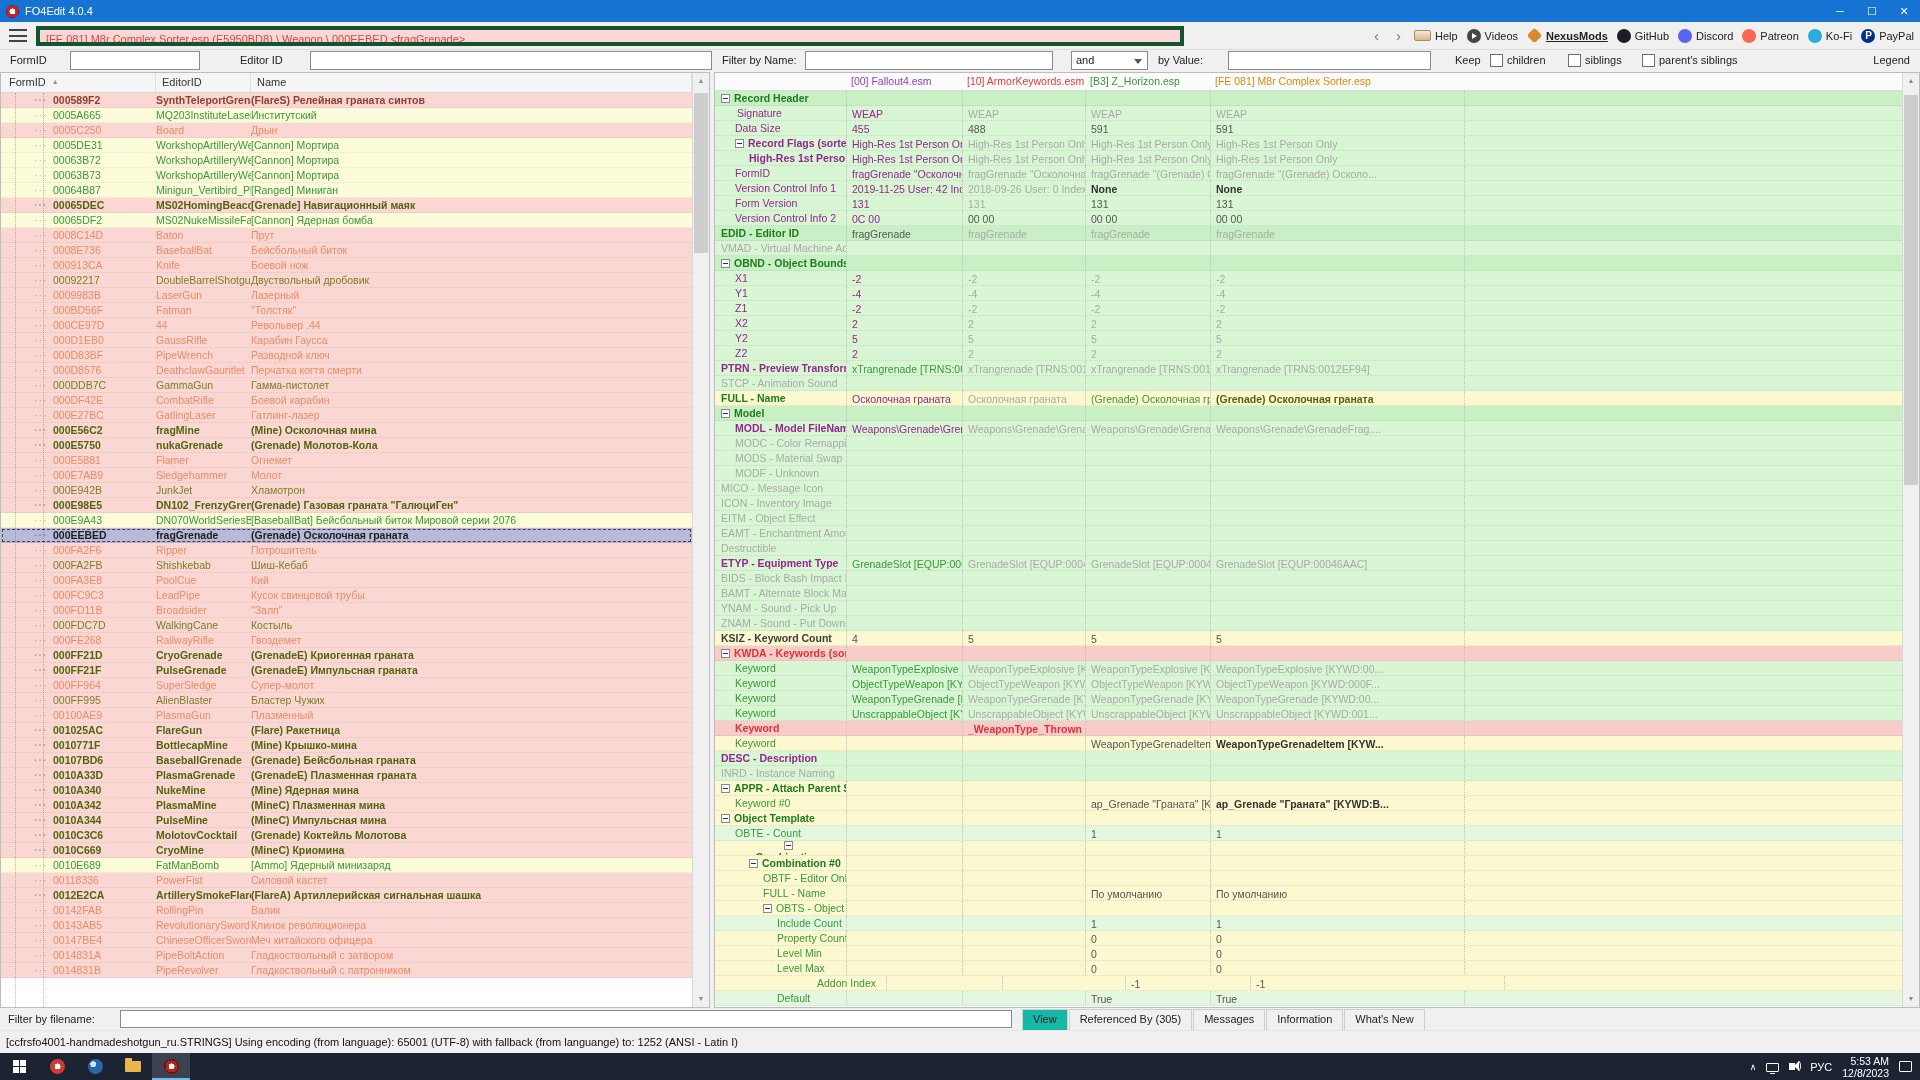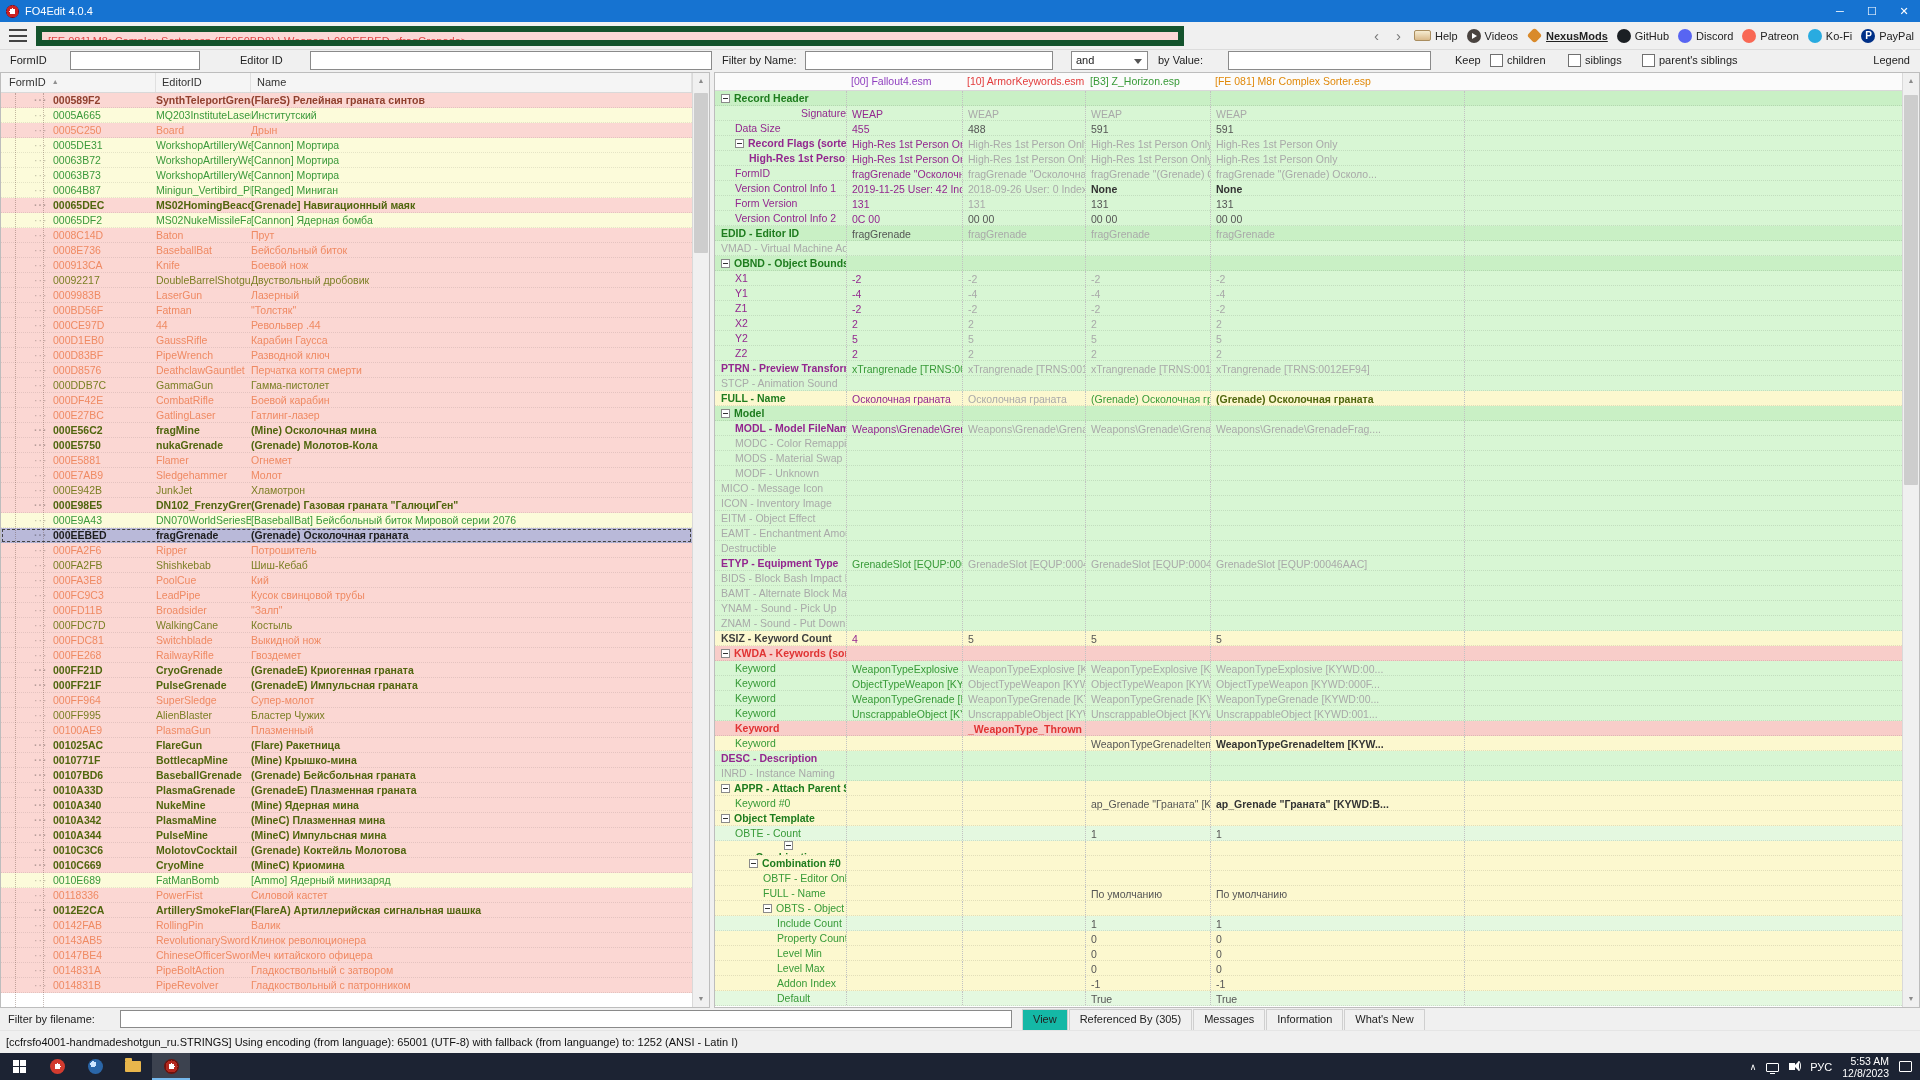--- a/index.html
+++ b/index.html
@@ -10,21 +10,21 @@
   .titlebar{position:absolute;left:0;top:0;right:0;height:22px;background:#1673d1;color:#fff;display:flex;align-items:center}
   .appic{width:13px;height:13px;border-radius:50%;background:radial-gradient(circle at 50% 50%,#fff 0 3px,#c22 3px 6px,#801 6px);margin:0 6px 0 6px;flex:none}
   .titletext{font-size:11px}
   .wbtns{margin-left:auto;display:flex;height:100%}
   .wbtn{width:32px;height:100%;display:flex;align-items:center;justify-content:center;font-size:11px;color:#fff}
 
   
   .toolbar{position:absolute;left:0;top:22px;right:0;height:28px;background:#f0f0f0;border-bottom:1px solid #dcdcdc;display:flex;align-items:center}
   .burger{width:18px;height:13px;margin:0 9px 0 9px;border-top:2px solid #444;border-bottom:2px solid #444;position:relative;flex:none}
   .burger::before{content:"";position:absolute;left:0;right:0;top:3.5px;border-top:2px solid #444}
-  .crumb{width:1148px;height:20px;line-height:18px;background:#fbd8d6;border:6px solid #14532d;color:#e04343;font-size:11px;padding:0 6px;white-space:nowrap;overflow:hidden;flex:none}
+  .crumb{width:1148px;height:20px;line-height:18px;background:#fbd8d6;border:4px solid #14532d;color:#e04343;font-size:11px;padding:0 6px;white-space:nowrap;overflow:hidden;flex:none}
   .tools{margin-left:auto;display:flex;align-items:center;gap:9px;padding-right:6px;font-size:11px;color:#222}
   .navarr{font-size:15px;color:#777;padding:0 4px}
   .tl{display:flex;align-items:center;gap:4px;white-space:nowrap}
   .ic{width:14px;height:14px;border-radius:50%;display:inline-block;flex:none}
   .ic-help{width:17px;height:11px;border-radius:2px;background:linear-gradient(#f6ecd2,#d9b98a);border:1px solid #a98d5f}
   .ic-videos{background:#4a4440;position:relative}
   .ic-videos::before{content:"";position:absolute;left:5px;top:4px;border-left:5px solid #fff;border-top:3px solid transparent;border-bottom:3px solid transparent}
   .ic-nexus{border-radius:3px;background:#d98a2b;transform:rotate(45deg);width:11px;height:11px;margin:0 2px}
   .ic-github{background:#1b1f23}
   .ic-discord{background:#5865f2}
@@ -372,25 +372,20 @@
           <div class="lfid">000FD11B</div>
           <div class="leid">Broadsider</div>
           <div class="lname">"Залп"</div>
         </div>
         <div class="lrow r-pink c-oli">
           <div class="lfid">000FDC7D</div>
           <div class="leid">WalkingCane</div>
           <div class="lname">Костыль</div>
         </div>
         <div class="lrow r-pink c-sal">
-          <div class="lfid">000FDC81</div>
-          <div class="leid">Switchblade</div>
-          <div class="lname">Выкидной нож</div>
-        </div>
-        <div class="lrow r-pink c-sal">
           <div class="lfid">000FE268</div>
           <div class="leid">RailwayRifle</div>
           <div class="lname">Гвоздемет</div>
         </div>
         <div class="lrow r-pink c-olb">
           <div class="lfid">000FF21D</div>
           <div class="leid">CryoGrenade</div>
           <div class="lname">(GrenadeE) Криогенная граната</div>
         </div>
         <div class="lrow r-pink c-olb">
@@ -525,21 +520,21 @@
             <span class="exp"></span>
             <span>Record Header</span>
           </div>
           <div class="rcell rc0"></div>
           <div class="rcell rc1"></div>
           <div class="rcell rc2"></div>
           <div class="rcell rc3"></div>
           <div class="rfill"></div>
         </div>
         <div class="rrow b-g">
-          <div class="rlab l-p" style="padding-left: 22px; justify-content: flex-end;">
+          <div class="rlab l-p" style="padding-left: 22px;">
             <span>Signature</span>
           </div>
           <div class="rcell rc0 t-p">WEAP</div>
           <div class="rcell rc1 t-g">WEAP</div>
           <div class="rcell rc2 t-g">WEAP</div>
           <div class="rcell rc3 t-g">WEAP</div>
           <div class="rfill"></div>
         </div>
         <div class="rrow b-g">
           <div class="rlab l-p" style="padding-left: 20px;">
@@ -1114,21 +1109,21 @@
           <div class="rlab l-gr" style="padding-left: 62px;">
             <span>Level Max</span>
           </div>
           <div class="rcell rc0"></div>
           <div class="rcell rc1"></div>
           <div class="rcell rc2 t-dk">0</div>
           <div class="rcell rc3 t-dk">0</div>
           <div class="rfill"></div>
         </div>
         <div class="rrow b-y">
-          <div class="rlab l-gr" style="padding-left: 62px;">
+          <div class="rlab l-gr" style="padding-left: 62px; margin-left: 40px;">
             <span>Addon Index</span>
           </div>
           <div class="rcell rc0"></div>
           <div class="rcell rc1"></div>
           <div class="rcell rc2 t-dk">-1</div>
           <div class="rcell rc3 t-dk">-1</div>
           <div class="rfill"></div>
         </div>
         <div class="rrow b-pg">
           <div class="rlab l-gr" style="padding-left: 62px;">

